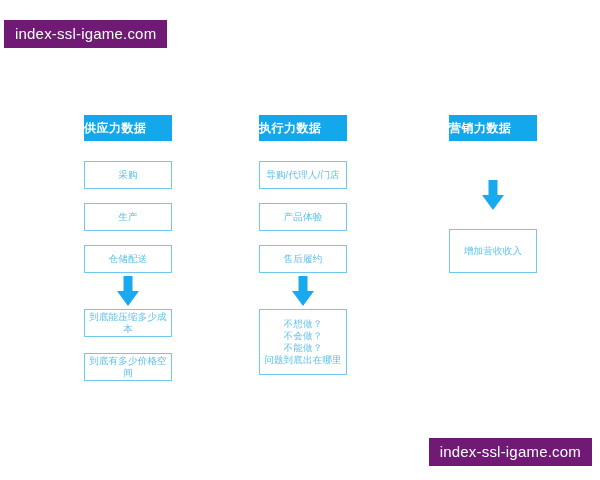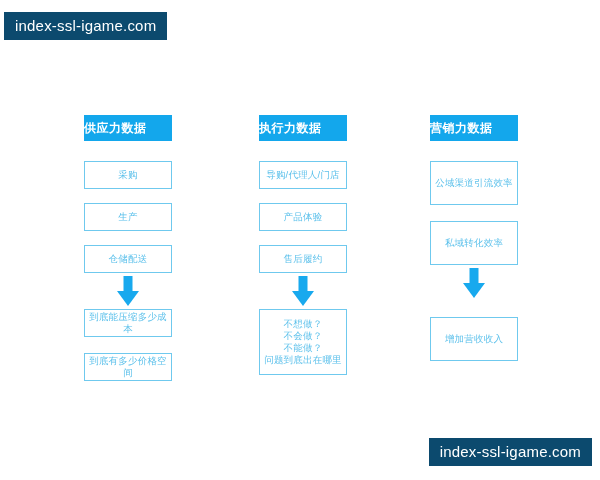--- a/index.html
+++ b/index.html
@@ -11,47 +11,48 @@
     height: 480px;
     background: #ffffff;
     font-family: "Liberation Sans", "DejaVu Sans", sans-serif;
     position: relative;
     overflow: hidden;
   }
 
   
   .watermark {
     position: absolute;
-    background: #0c4a6e;
+    background: #701a75;
     color: #ffffff;
     font-size: 15px;
     letter-spacing: 0.2px;
     padding: 5px 11px 6px 11px;
     white-space: nowrap;
     line-height: 1.15;
+    margin-top: 8px;
   }
   .watermark-top    { left: 4px;  top: 12px; }
   .watermark-bottom { right: 8px; bottom: 14px; }
 
   
   .diagram {
     position: absolute;
     left: 0;
     top: 0;
     width: 600px;
     height: 480px;
   }
   .column {
     position: absolute;
     top: 115px;
     width: 88px;
   }
   .col-0 { left: 84px;  width: 88px; }
   .col-1 { left: 259px; width: 88px; }
-  .col-2 { left: 430px; width: 88px; }
+  .col-2 { left: 449px; width: 88px; }
 
   .col-header {
     background: #13A7EC;
     color: #ffffff;
     font-size: 12px;
     font-weight: bold;
     text-align: left;
     line-height: 26px;
     height: 26px;
     letter-spacing: 0.5px;
@@ -185,28 +186,22 @@
 不会做？
 不能做？
 问题到底出在哪里</span>
     </div>
   </div>
 
   <div class="column col-2">
     <div class="col-header">营销力数据</div>
     <div class="gap-hdr"></div>
 
-    <div class="node h-tall">
-      <span class="lines">公域渠道引流效率</span>
-    </div>
     <div class="gap-md"></div>
 
-    <div class="node h-tall">
-      <span class="lines">私域转化效率</span>
-    </div>
 
     <div class="arrow-wrap">
       <div class="arrow">
         <div class="shaft"></div>
         <div class="head"></div>
       </div>
     </div>
 
     <div class="gap-md"></div>
 

